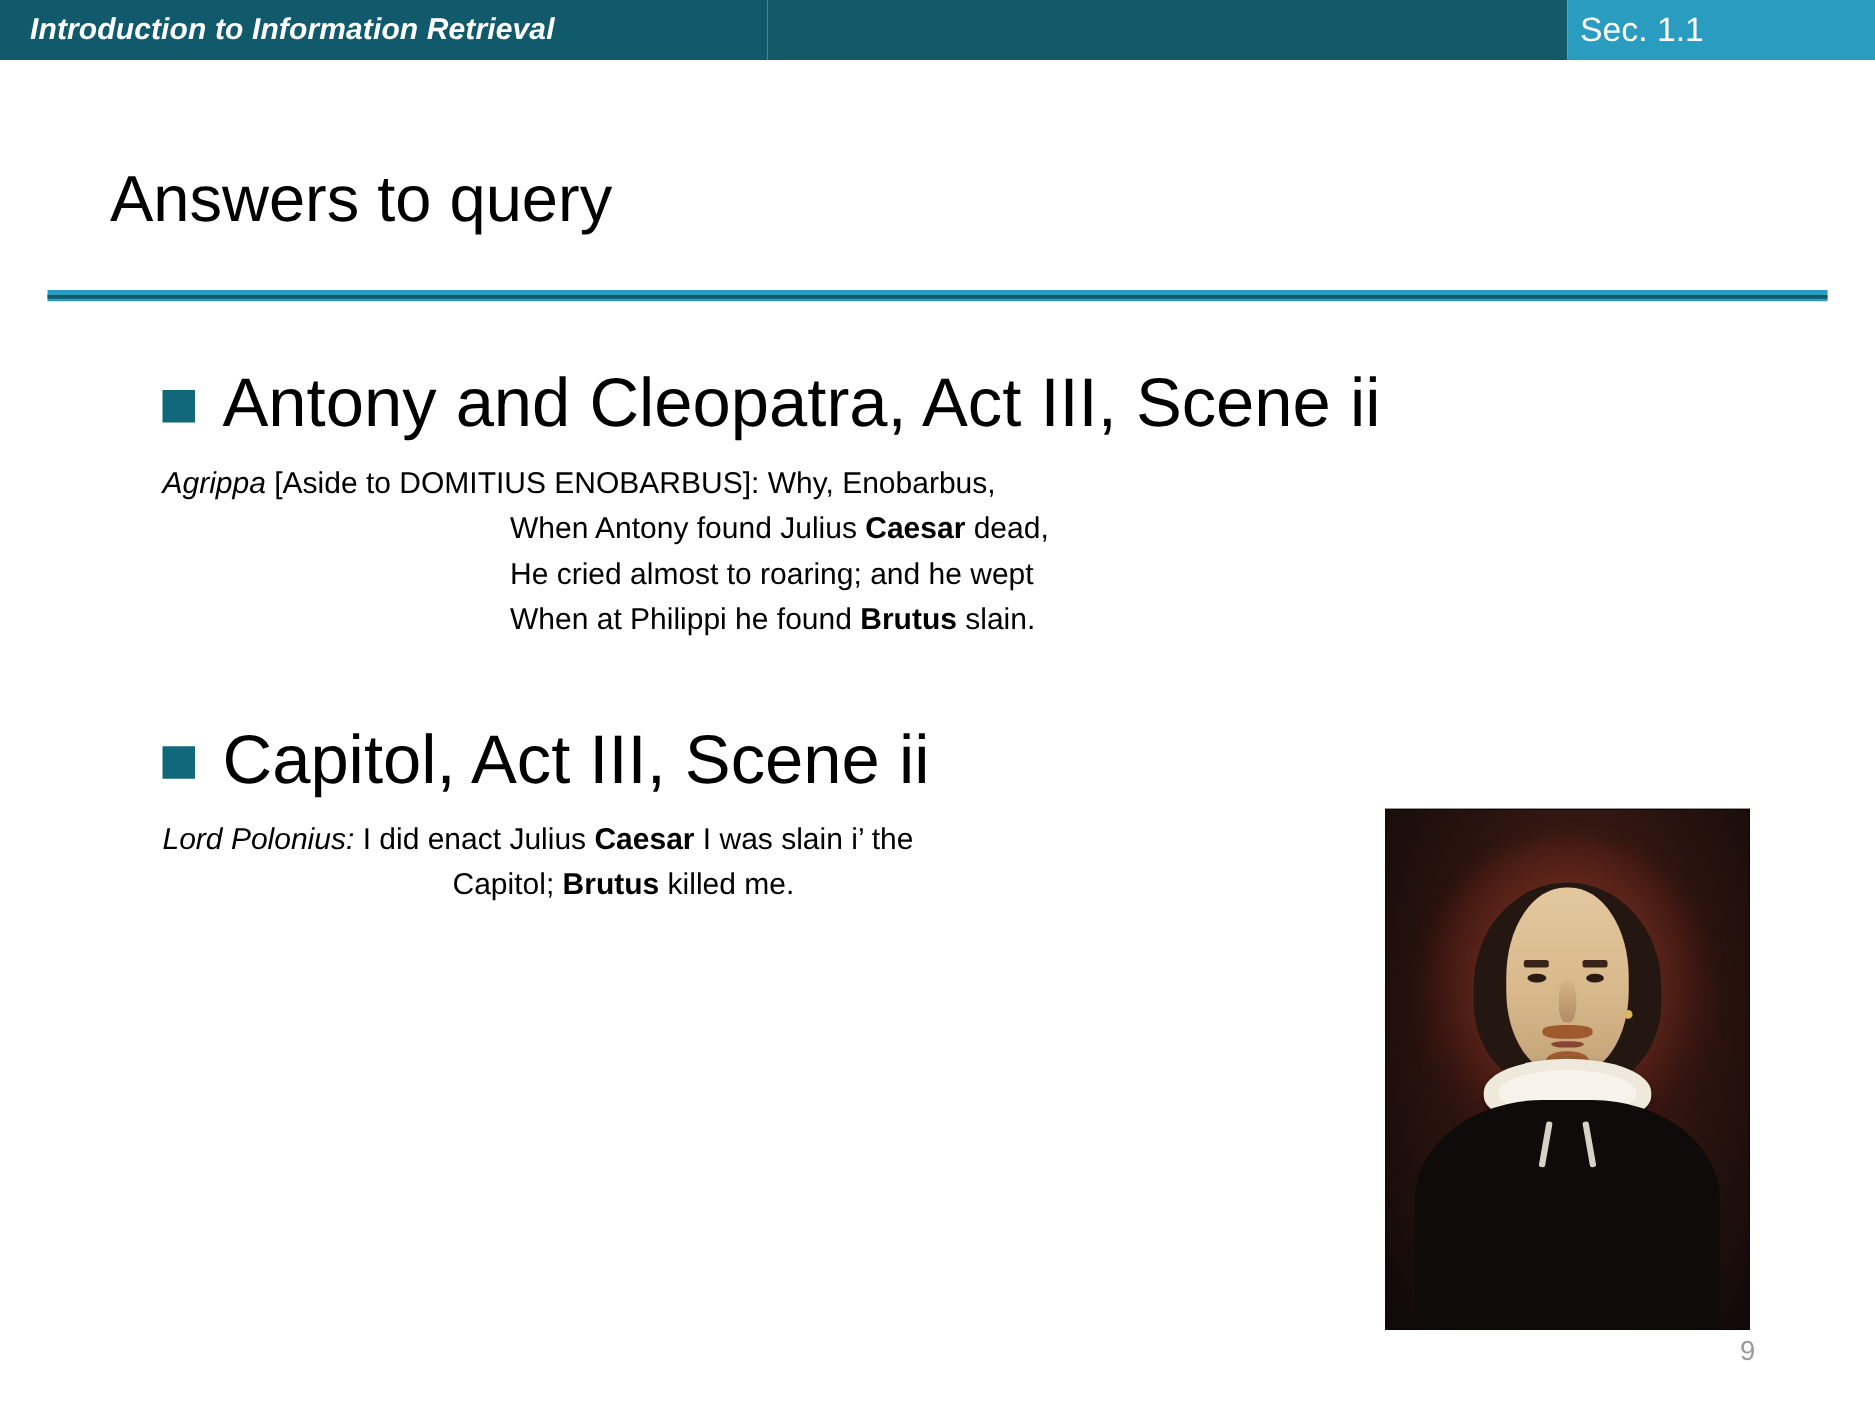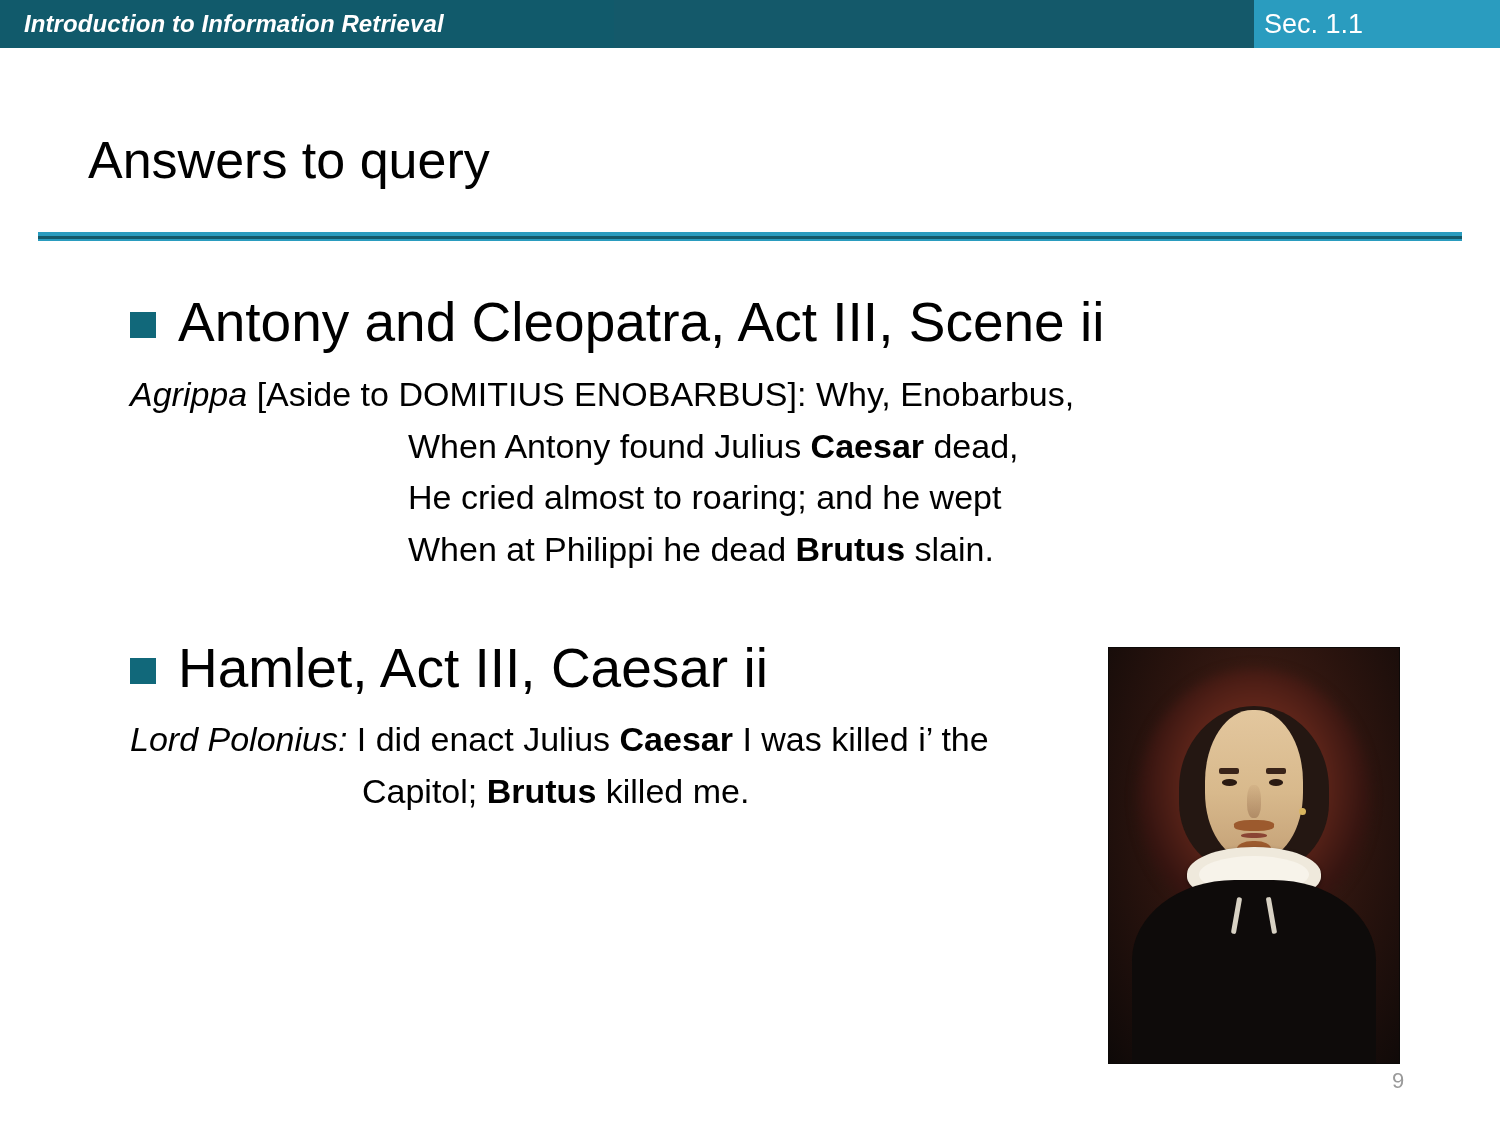--- a/index.html
+++ b/index.html
@@ -126,21 +126,21 @@
   .bullet-text {
     font-size: 55px;
     color: #000000;
     line-height: 1.18;
     white-space: nowrap;
   }
 
   .quote-block {
     margin-left: 130px;
     margin-top: 14px;
-    font-size: 34px;
+    font-size: 24px;
     color: #000000;
     line-height: 1.52;
   }
   .quote-line {
     white-space: nowrap;
   }
   .quote-indent-1 { padding-left: 278px; }
   .quote-indent-2 { padding-left: 232px; }
   .it { font-style: italic; }
   .bd { font-weight: bold; }
@@ -333,35 +333,35 @@
     <div class="quote-line">
       <span class="it">Agrippa</span><span> [Aside to DOMITIUS ENOBARBUS]: Why, Enobarbus,</span>
     </div>
     <div class="quote-line quote-indent-1">
       <span>When Antony found Julius </span><span class="bd">Caesar</span><span> dead,</span>
     </div>
     <div class="quote-line quote-indent-1">
       <span>He cried almost to roaring; and he wept</span>
     </div>
     <div class="quote-line quote-indent-1">
-      <span>When at Philippi he dead </span><span class="bd">Brutus</span><span> slain.</span>
+      <span>When at Philippi he found </span><span class="bd">Brutus</span><span> slain.</span>
     </div>
   </div>
 
   <div class="gap-between"></div>
 
   <div class="bullet-row">
     <span class="bullet-marker">
       <span class="bullet-square"></span>
     </span>
-    <span class="bullet-text">Hamlet, Act III, Caesar ii</span>
+    <span class="bullet-text">Capitol, Act III, Scene ii</span>
   </div>
   <div class="quote-block">
     <div class="quote-line">
-      <span class="it">Lord Polonius:</span><span> I did enact Julius </span><span class="bd">Caesar</span><span> I was killed i’ the</span>
+      <span class="it">Lord Polonius:</span><span> I did enact Julius </span><span class="bd">Caesar</span><span> I was slain i’ the</span>
     </div>
     <div class="quote-line quote-indent-2">
       <span>Capitol; </span><span class="bd">Brutus</span><span> killed me.</span>
     </div>
   </div>
 
 </div>
 
 <div class="portrait">
   <div class="bg-dark"></div>

